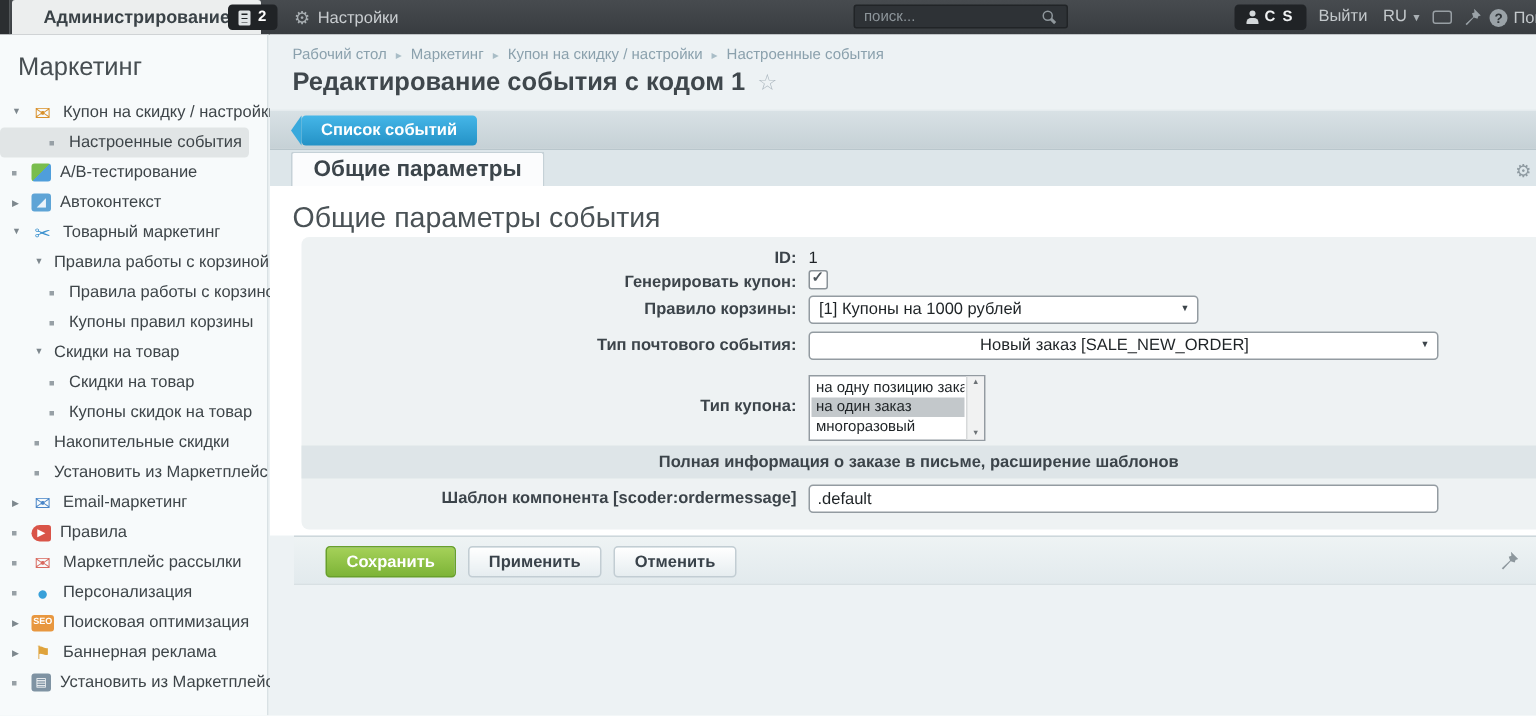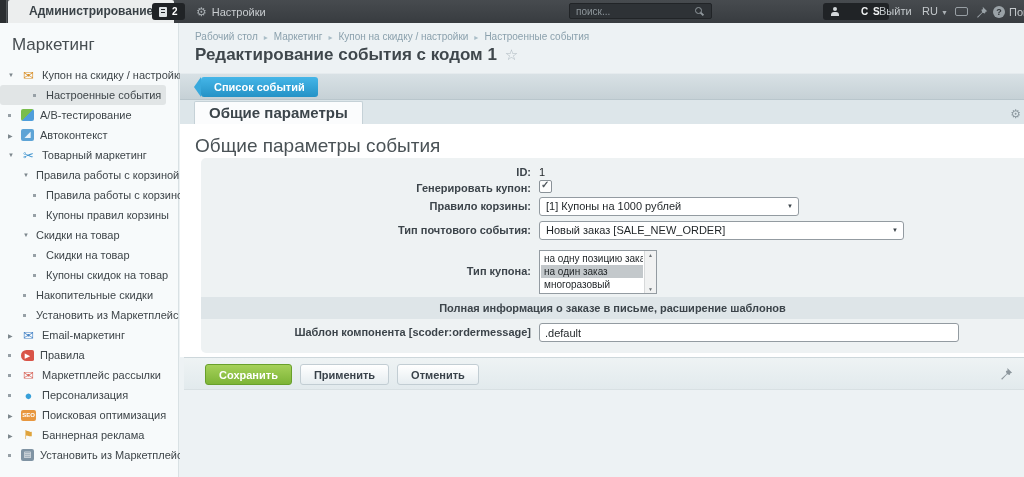--- a/index.html
+++ b/index.html
@@ -23,21 +23,21 @@
   .gear-glyph { color:#a7adb1; font-size:12px; line-height:1; }
   .search { position:absolute; left:569px; top:3px; width:143px; height:16px; background:#2e3236;
             border:1px solid #212427; border-radius:2px; }
   .search input { position:absolute; left:0; top:0; width:100%; height:100%; background:transparent; border:none;
             outline:none; color:#98a0a5; font-size:10px; padding:0 20px 0 6px; font-family:inherit; }
   .search input::placeholder { color:#8d959a; }
   .mag { position:absolute; right:9px; top:3px; width:7px; height:7px; border:1px solid #8f979c; border-radius:50%; }
   .mag::after { content:""; position:absolute; width:4px; height:2px; background:#8f979c;
             transform:rotate(45deg); right:-3px; bottom:-2px; }
   .userbox { position:absolute; left:823px; top:3px; height:17px; background:#202326; border-radius:3px;
-             padding:0 8px; display:flex; align-items:center; gap:22px; }
+             padding:0 8px; display:flex; align-items:center; gap:4px; }
   .person { width:8px; height:9px; position:relative; }
   .person::before { content:""; position:absolute; left:2px; top:0; width:4px; height:4px; border-radius:50%; background:#d3d7da; }
   .person::after { content:""; position:absolute; left:0; bottom:0; width:8px; height:4px; border-radius:3px 3px 0 0; background:#d3d7da; }
   .user-initials { color:#f0f2f3; font-size:10px; font-weight:bold; letter-spacing:1px; }
   .tb-link { position:absolute; top:0; height:23px; line-height:23px; color:#c3c8cb; font-size:11px; }
   .logout { left:879px; } .lang { left:922px; }
   .caret { font-size:7px; color:#aab0b4; margin-left:3px; }
   .monitor { position:absolute; left:955px; top:7px; width:13px; height:9px; border:1px solid #989fa4; border-radius:2px; }
   .tb-pin { position:absolute; left:975px; top:5px; }
   .help { position:absolute; left:993px; top:0; height:23px; display:flex; align-items:center; gap:4px; }
@@ -104,35 +104,35 @@
   .row-id { top:8px; } .row-gen { top:24px; } .row-rule { top:42px; } .row-mail { top:66px; }
   .row-coupon { top:92px; height:44px; } .row-tpl { top:168px; }
   .flabel { position:absolute; left:0; width:330px; text-align:right; font-weight:bold; font-size:11px; color:#3c444a; }
   .row-coupon .flabel { top:15px; }
   .fval { position:absolute; left:338px; font-size:11px; color:#1e2326; }
   .checkbox { position:absolute; left:338px; top:-2px; width:13px; height:13px; background:#fdfdfd;
               border:1px solid #8a9298; border-radius:2px; cursor:pointer; }
   .checkbox::after { content:"✓"; position:absolute; left:1px; top:-2px; font-size:10px; font-weight:bold; color:#4e565c; }
   .fselect { position:absolute; left:338px; top:-3px; height:19px; background:#fff; border:1px solid #939ba1;
              border-radius:3px; font-size:11px; color:#1e2326; padding:2px 18px 0 6px; cursor:pointer; white-space:nowrap; overflow:hidden; }
-  .w300 { width:260px; } .w420 { width:365px; }
+  .w300 { width:260px; } .w420 { width:420px;text-align:center; }
   .sel-arrow { position:absolute; right:5px; top:5px; font-size:6px; color:#3c444a; }
   .listbox { position:absolute; left:338px; top:0; width:118px; height:44px; background:#fff; border:1px solid #939ba1; }
   .lb-options { position:absolute; left:1px; top:1px; right:13px; }
   .lb-option { height:13px; line-height:13px; font-size:10px; padding:0 3px; color:#1e2326; white-space:nowrap; overflow:hidden; cursor:pointer; }
   .lb-option.selected { background:#c3c8cb; }
   .lb-scroll { position:absolute; right:0; top:0; bottom:0; width:12px; background:#f1f2f2; border-left:1px solid #d7d9da;
                display:flex; flex-direction:column; justify-content:space-between; align-items:center; cursor:pointer; }
   .sb-arrow { font-size:5px; color:#6c7276; line-height:6px; padding:1px 0; }
   .band { position:absolute; left:0; right:0; top:139px; height:22px; background:#dee5e8; text-align:center;
           line-height:22px; font-weight:bold; font-size:11px; color:#3c444a; }
   .ftext { position:absolute; left:338px; top:-3px; width:420px; height:19px; border:1px solid #939ba1;
            border-radius:3px; font-size:11px; padding:0 5px; color:#1e2326; font-family:inherit; background:#fff; }
 
-  .footerbar { position:absolute; left:4px; right:0; top:334px; height:33px;
+  .footerbar { position:absolute; left:16px; right:0; top:334px; height:33px;
                background:linear-gradient(#eef3f4,#e2eaed); border-top:1px solid #cdd7db; border-bottom:1px solid #d8e0e3; }
   .btns { position:absolute; left:21px; top:6px; display:flex; gap:8px; }
   .btn { height:21px; font-size:11px; font-weight:bold; border-radius:3px; cursor:pointer; padding:0 13px; font-family:inherit; }
   .btn.green { background:linear-gradient(#a5d159,#7db437); border:1px solid #68a02b; color:#fff; }
   .btn.gray { background:linear-gradient(#ffffff,#e6edf0); border:1px solid #c2cdd3; color:#39424a; }
   .footer-pin { position:absolute; right:11px; top:9px; cursor:pointer; }
 </style>
 </head>
 <body>
 

